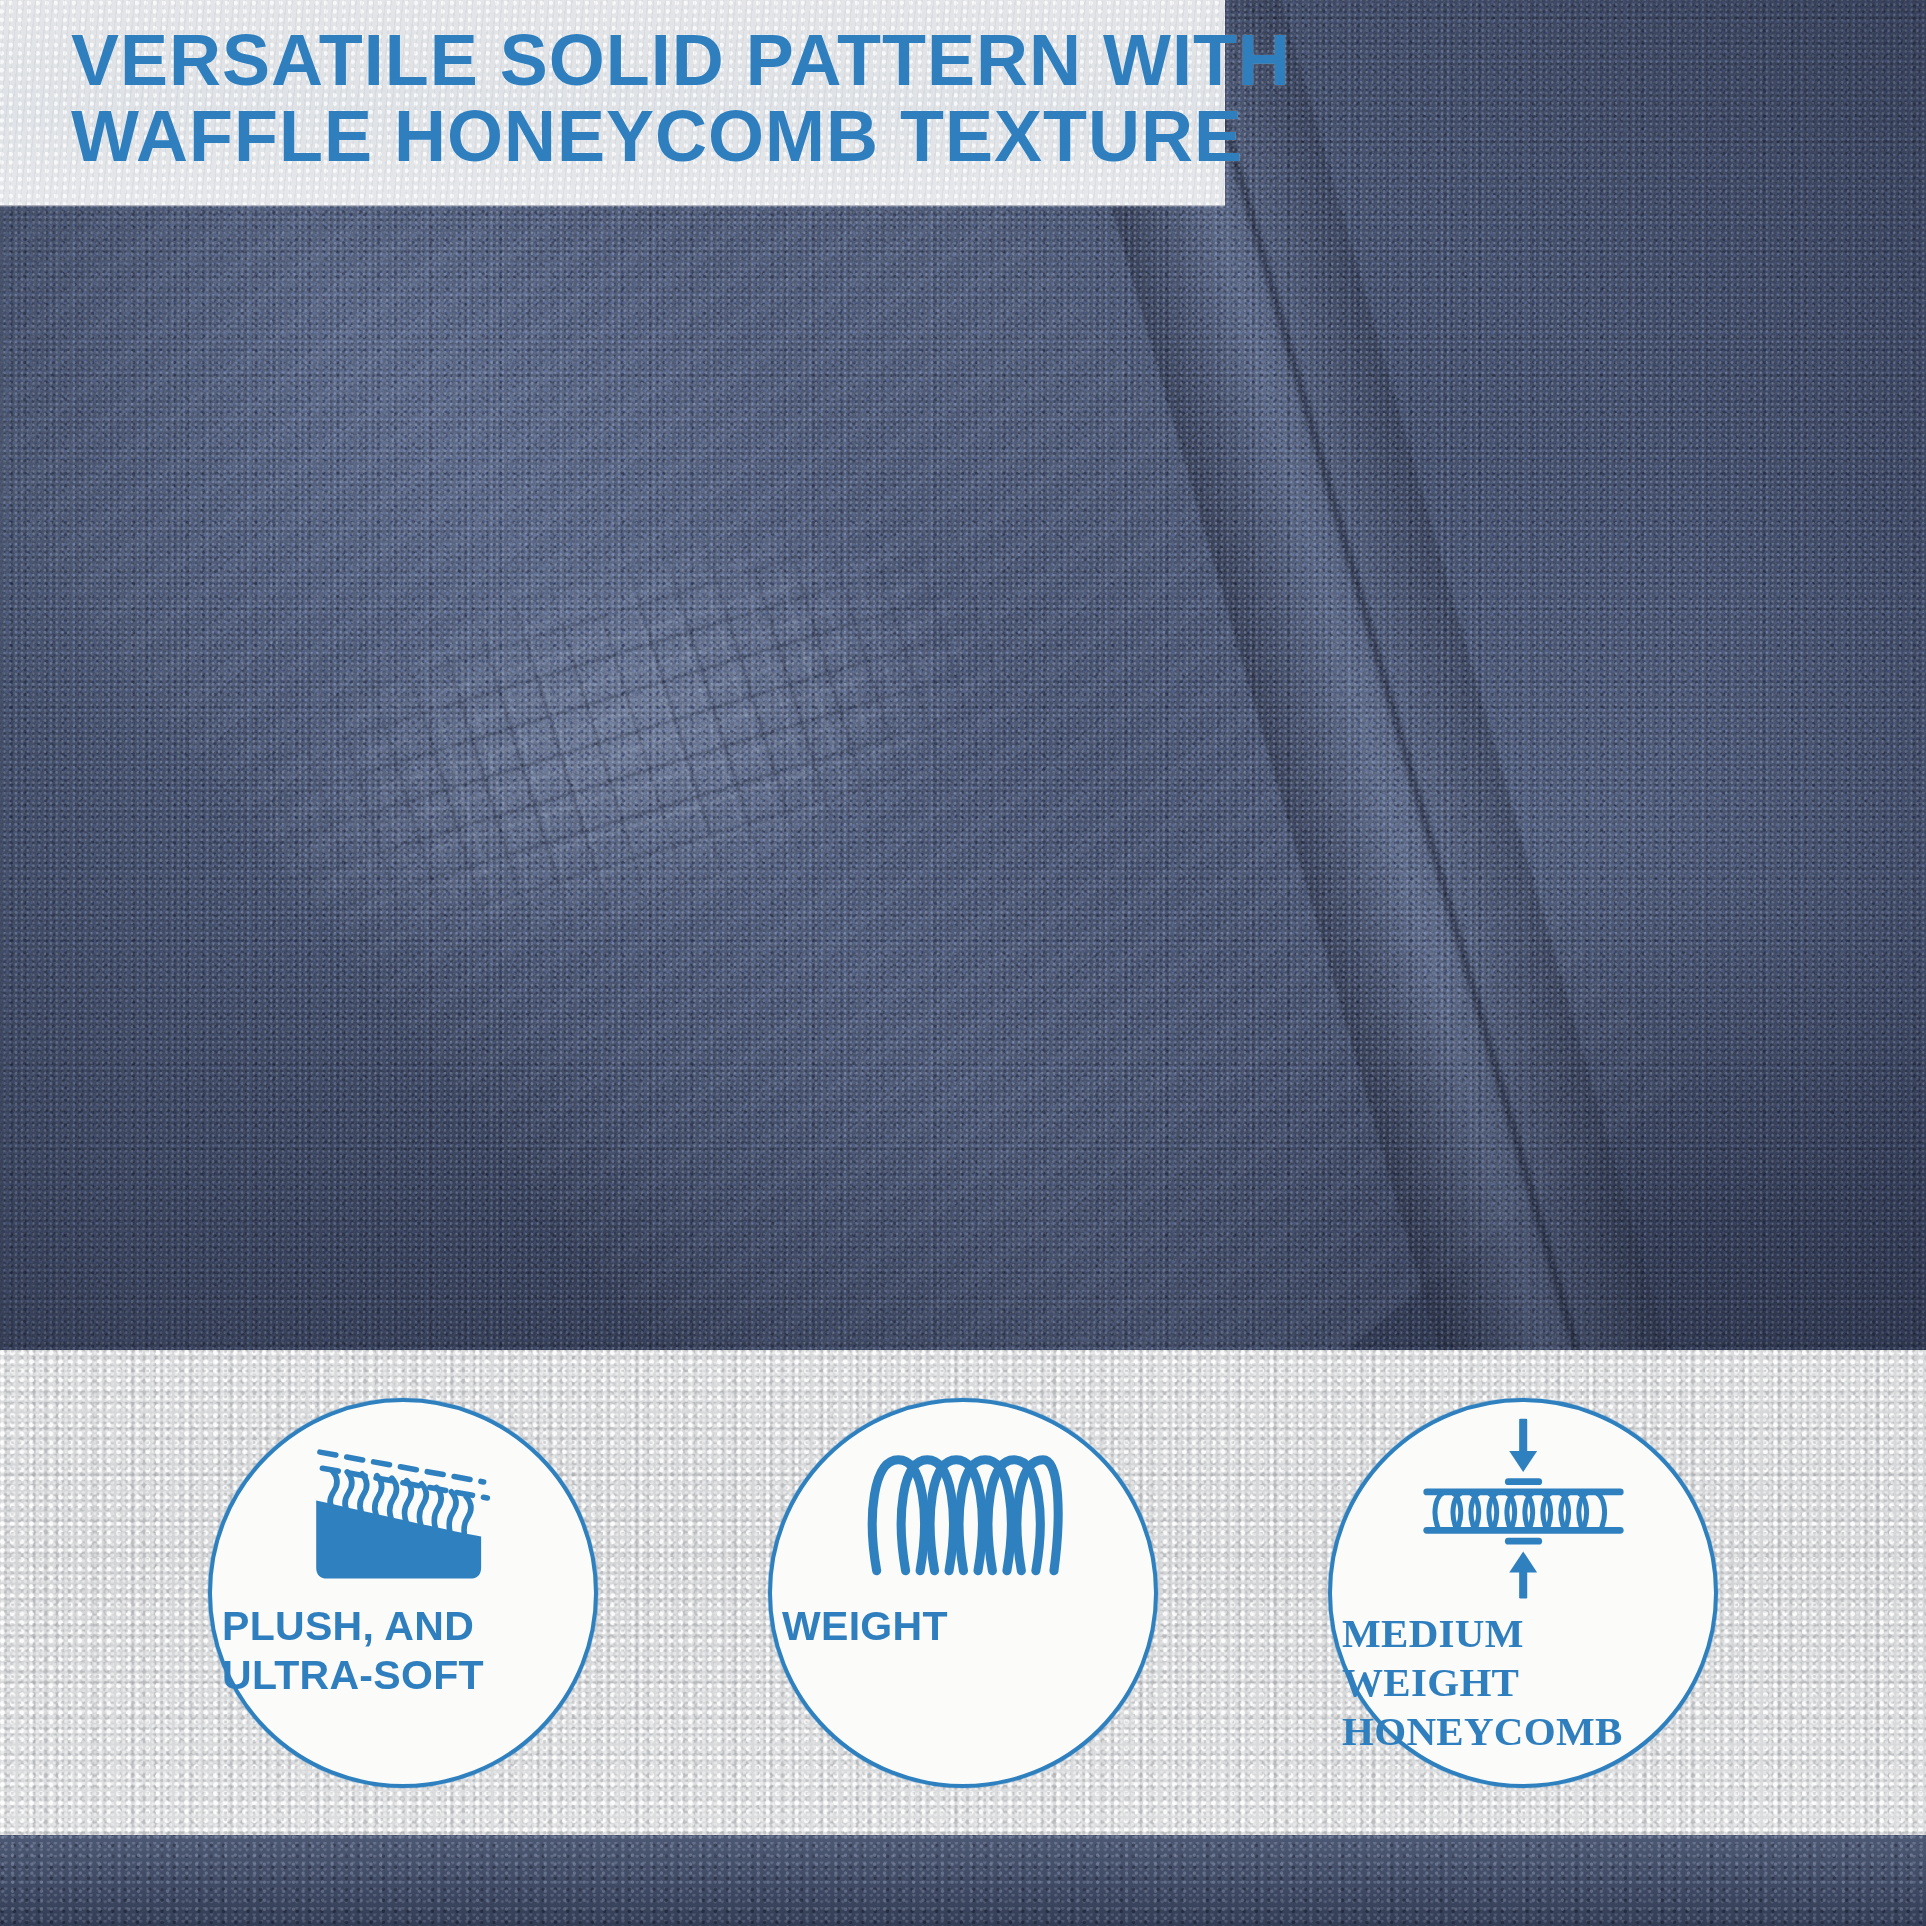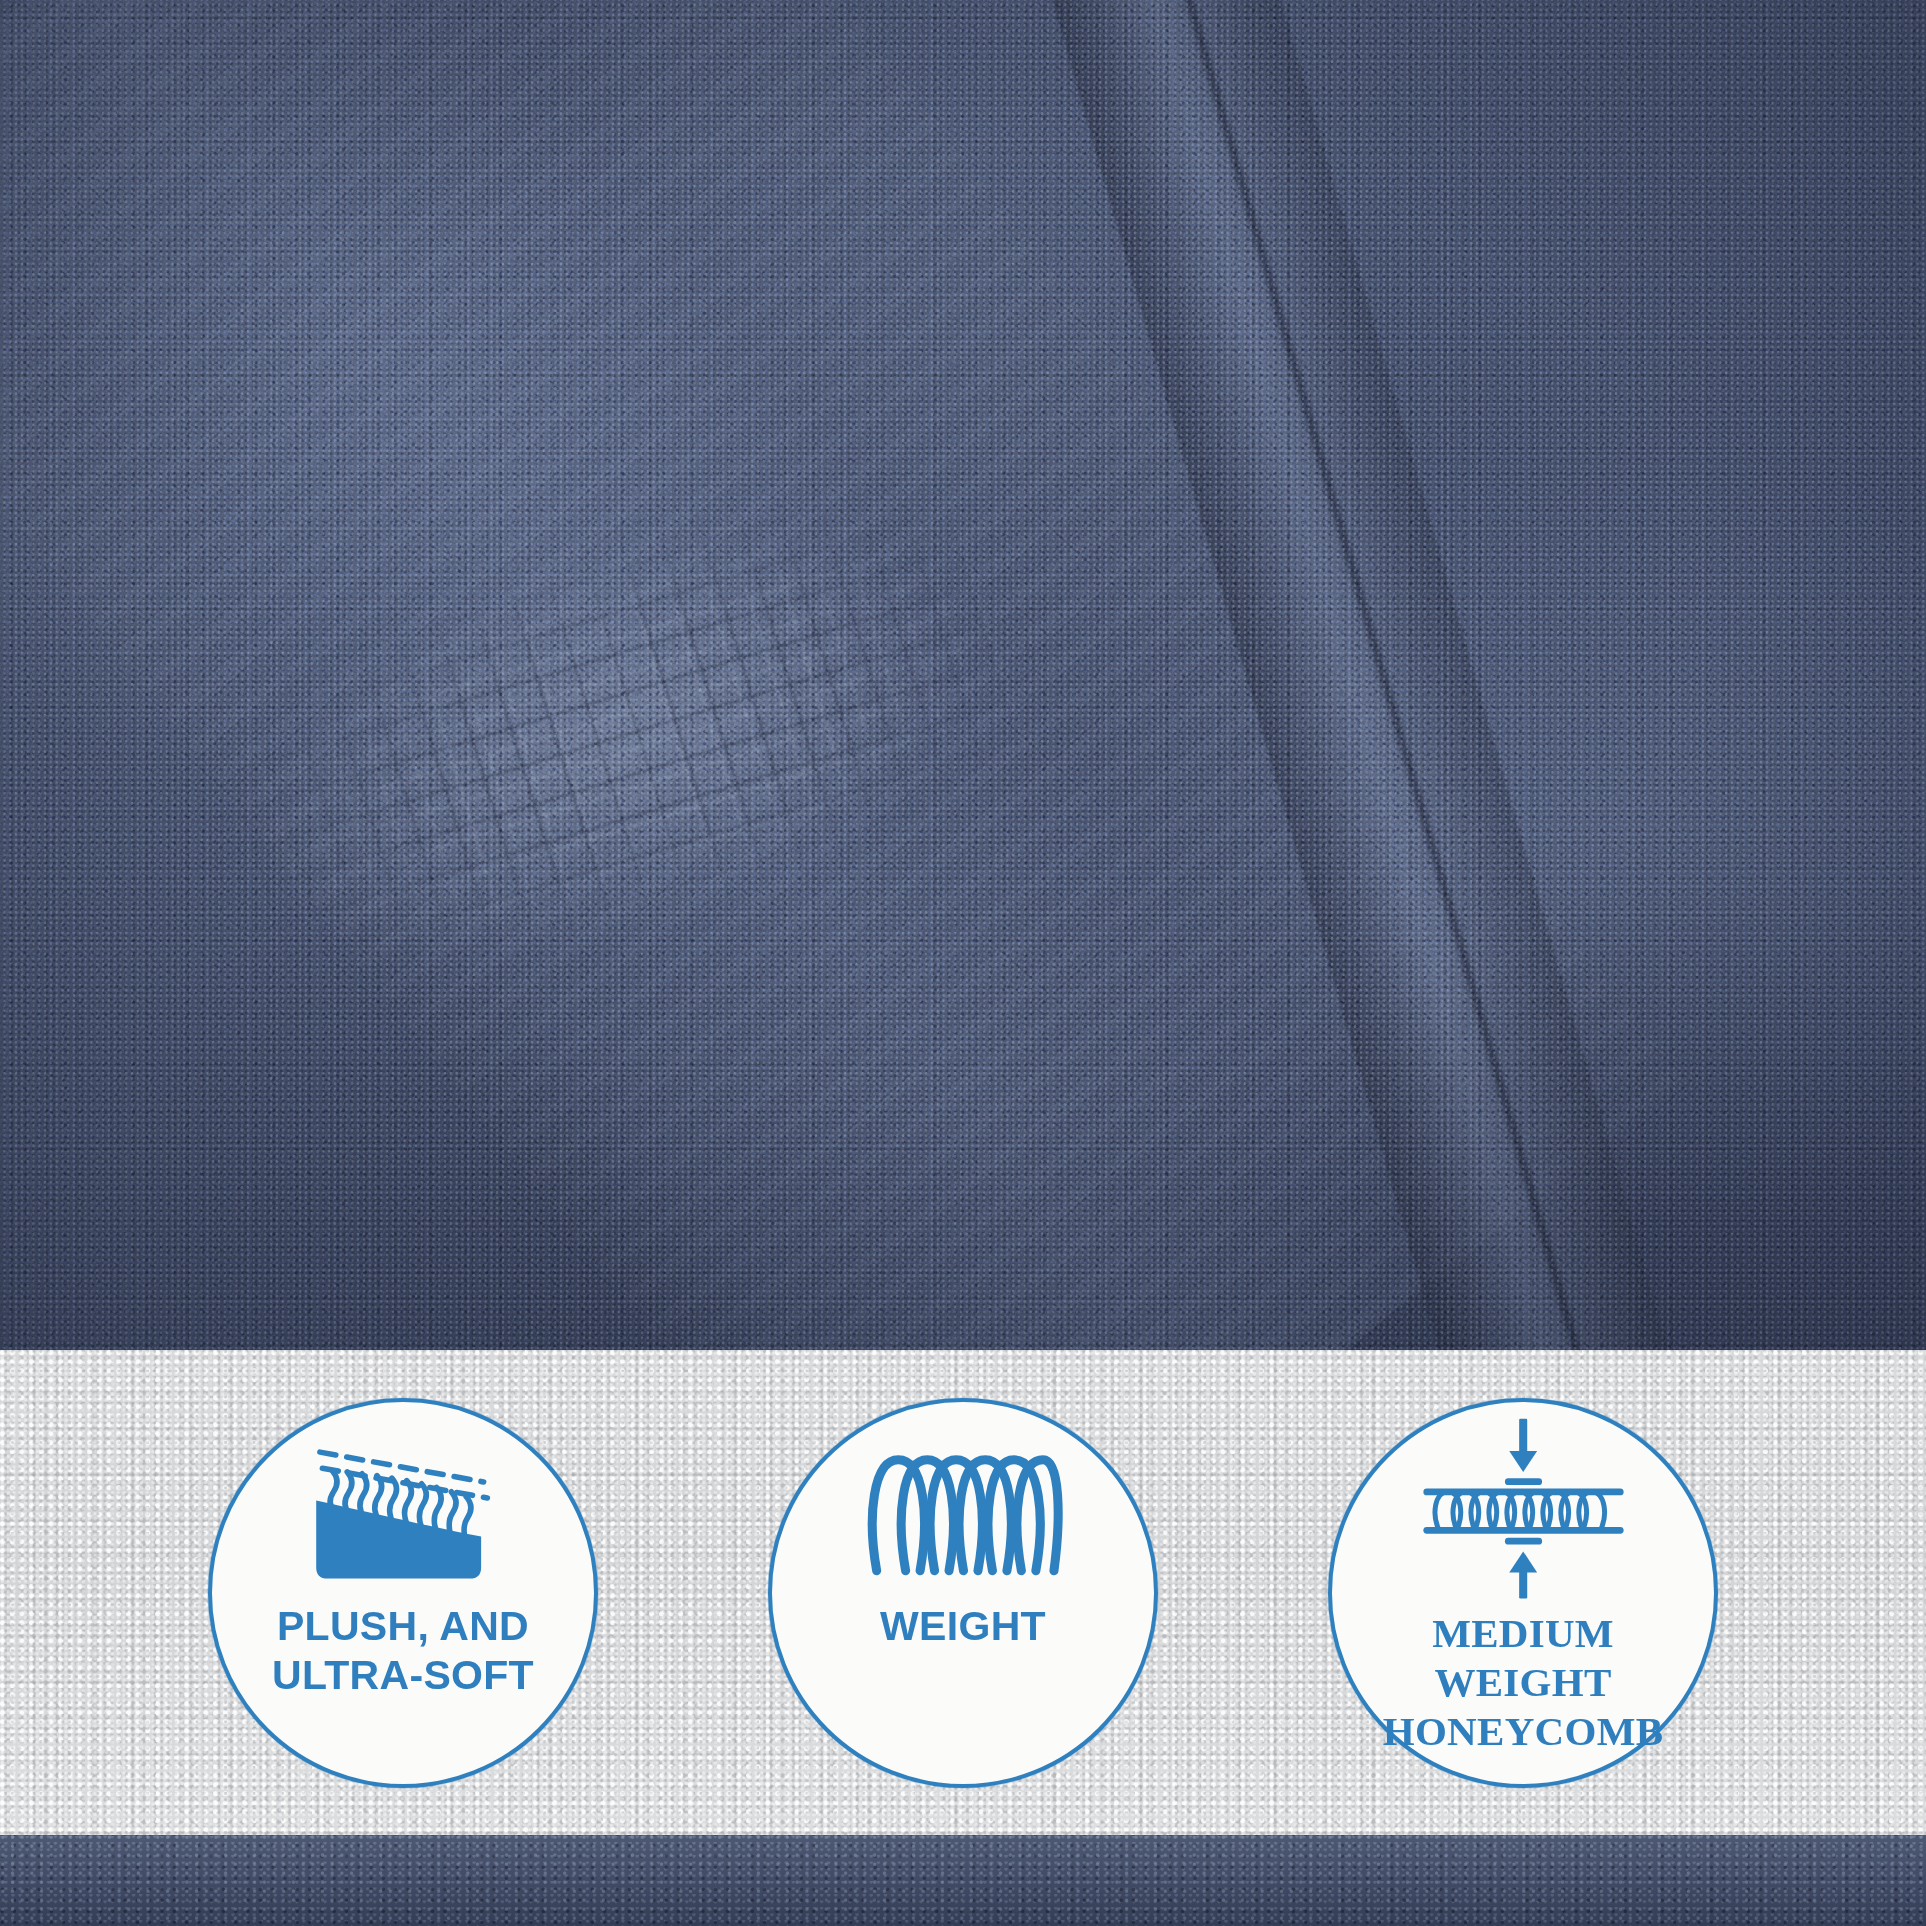--- a/index.html
+++ b/index.html
@@ -170,21 +170,20 @@
     display:flex;align-items:center;justify-content:center;
   }
   .badge-icon.thick{margin-top:9px;height:194px;}
   .badge-label{
     margin-top:11.6px;
     color:#2f7fbf;
     font-weight:bold;
     font-size:41px;
     line-height:49px;
     letter-spacing:0.3px;
-    text-align:center;
     width:362px;
   }
   .badge-label.tight{margin-top:4px;font-family:Liberation Serif, serif;}
 
   
   .footer-strip{
     position:absolute;left:0;top:1835px;width:1926px;height:91px;overflow:hidden;
     background:#3e4a68;
   }
   .footer-strip .fs-tex{
@@ -219,20 +218,26 @@
     <div class="hem-band2">
       <div class="rid"></div>
     </div>
     <div class="hem-seam"></div>
     <div class="grain"></div>
     <div class="grain2"></div>
     <div class="grain3"></div>
     <div class="vignette"></div>
   </div>
 
+  <div class="banner">
+    <div class="banner-inner">
+      <div class="headline-line">VERSATILE SOLID PATTERN WITH</div>
+      <div class="headline-line">WAFFLE HONEYCOMB TEXTURE</div>
+    </div>
+  </div>
 
   <div class="features">
     <div class="features-tex"></div>
     <div class="badges">
 
       <div class="badge">
         <div class="badge-icon">
           <svg viewBox="0 0 340 250" width="214" height="155" aria-hidden="true">
             <g fill="none" stroke="#2F80BF" stroke-width="9" stroke-linecap="round">
 

